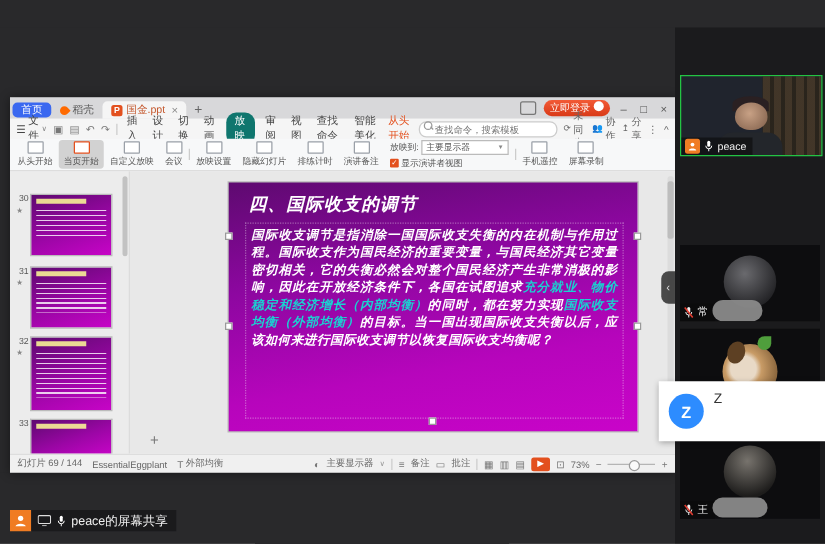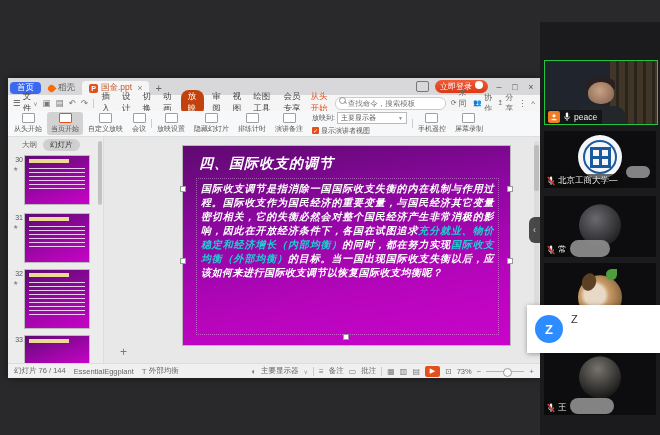--- a/index.html
+++ b/index.html
@@ -64,21 +64,21 @@
   #read-icon{width:11px;height:9px;border:1px solid #777;border-radius:2px;}
   #login-pill{display:flex;align-items:flex-start;gap:3px;background:linear-gradient(#f25a36,#d93a18);color:#fff;
      font-size:8px;border-radius:8px;padding:1px 5px;}
   #login-avatar{width:8px;height:8px;border-radius:50%;background:#fff;}
   .winbtn{color:#555;font-size:9px;width:10px;text-align:center;}
   #menubar{left:0;top:17px;width:532px;height:16px;background:#f5f5f5;display:flex;align-items:center;gap:5px;padding:0 5px;box-sizing:border-box;}
   #file-menu{display:flex;align-items:center;gap:2px;color:#444;font-size:8.5px;}
   .qat{color:#777;font-size:8.5px;}
   .vsep{width:1px;height:9px;background:#ccc;}
   .menu-item{font-size:8.5px;color:#444;padding:0 3px;}
-  .menu-item.active{background:#c2410c;color:#fff;border-radius:8px;padding:1px 7px;}
+  .menu-item.active{background:#0f766e;color:#fff;border-radius:8px;padding:1px 7px;}
   #context-tab{color:#e3501e;font-size:8.5px;}
   #cmd-search{width:94px;height:11px;border:1px solid #ccc;border-radius:6px;background:#fff;font-size:7.5px;color:#999;
      padding:0 3px 0 12px;outline:none;font-family:inherit;}
   #search-glass{position:absolute;width:5px;height:5px;border:1px solid #999;border-radius:50%;margin-left:4px;}
   #search-glass:after{content:"";position:absolute;left:4px;top:4px;width:3px;height:1px;background:#999;transform:rotate(45deg);}
   .mb-right{display:flex;align-items:center;gap:2px;color:#666;font-size:8px;}
   #ribbon{left:0;top:33px;width:532px;height:26px;background:#f7f8f9;border-bottom:1px solid #ddd;
       display:flex;align-items:stretch;gap:1px;padding:1px 2px;box-sizing:border-box;}
   .rbtn{display:flex;flex-direction:column;align-items:center;justify-content:center;gap:1px;padding:0 4px;border-radius:3px;}
   .rbtn .ricon{width:11px;height:8px;border:1px solid #9aa0a8;border-radius:1px;background:#fff;}
@@ -180,22 +180,22 @@
         <span class="qat">↶</span>
         <span class="qat">↷</span>
         <span class="vsep"></span>
         <span class="menu-item">插入</span>
         <span class="menu-item">设计</span>
         <span class="menu-item">切换</span>
         <span class="menu-item">动画</span>
         <span class="menu-item active">放映</span>
         <span class="menu-item">审阅</span>
         <span class="menu-item">视图</span>
-        <span class="menu-item">绘图工具</span>
-        <span class="menu-item">会员专享</span>
+        <span class="menu-item">查找命令</span>
+        <span class="menu-item">智能美化</span>
         <span id="context-tab">从头开始</span>
         <span style="display:flex;">
           <span id="search-glass"></span>
           <input id="cmd-search" placeholder="查找命令，搜索模板" style="">
         </span>
         <span class="mb-right">
           <span style="font-size:7px">⟳</span>
           <span>未同步</span>
         </span>
         <span class="mb-right">
@@ -264,24 +264,20 @@
         </div>
         <div class="rbtn">
           <span class="ricon"></span>
           <span>屏幕录制</span>
         </div>
       </div>
 
       <div id="workspace" class="abs">
 
         <div id="sidebar">
-          <div id="sb-tabs">
-            <span>大纲</span>
-            <span id="sb-slides-tab">幻灯片</span>
-          </div>
           <div class="thumb" id="thumb-1">
             <span class="thumb-num">30</span>
             <span class="thumb-star">★</span>
             <div class="thumb-art">
                 <div class="t-title"></div>
                 <div class="t-lines"></div>
               </div>
           </div>
           <div class="thumb" id="thumb-2">
             <span class="thumb-num">31</span>
@@ -320,21 +316,21 @@
           <span class="handle" style="right:-3px;top:112px"></span>
           <span class="handle" style="left:160px;top:188px"></span>
         </div>
 
         <div id="ws-scroll"></div>
         <div id="ws-thumbtrack"></div>
         <div id="collapse-btn">‹</div>
       </div>
 
       <div id="statusbar" class="abs">
-        <span>幻灯片 76 / 144</span>
+        <span>幻灯片 69 / 144</span>
         <span>EssentialEggplant</span>
         <span style="display:flex;align-items:center;gap:2px">
           <span class="sb-ic">T</span>
           <span>外部均衡</span>
         </span>
         <span id="sb-right">
           <span class="sb-ic">◐</span>
           <span>主要显示器</span>
           <span style="font-size:6px;color:#999">∨</span>
           <span class="vsep"></span>
@@ -351,20 +347,40 @@
           <span>73%</span>
           <span class="sb-ic">−</span>
           <span id="zoom-slider">
               <span id="zoom-knob"></span>
             </span>
           <span class="sb-ic">+</span>
         </span>
       </div>
     </div>
 
+    <div id="share-banner" class="abs">
+      <span id="share-avatar">
+        <svg class="ic" width="11" height="11" viewBox="0 0 12 12">
+            <circle cx="6" cy="4" r="2.3" fill="#fff"></circle>
+            <path d="M1.5 11c.5-3 8.5-3 9 0z" fill="#fff"></path>
+          </svg>
+      </span>
+      <span id="share-pill">
+        <svg class="ic" width="11" height="9" viewBox="0 0 12 10">
+            <rect x="0.5" y="0.5" width="11" height="7" rx="1" fill="none" stroke="#ddd"></rect>
+            <line x1="4" y1="9.5" x2="8" y2="9.5" stroke="#ddd"></line>
+          </svg>
+        <svg class="ic" width="8" height="10" viewBox="0 0 10 12">
+            <rect x="3.5" y="0.5" width="3" height="6" rx="1.5" fill="#fff"></rect>
+            <path d="M2 5.5a3 3 0 0 0 6 0" stroke="#fff" fill="none"></path>
+            <line x1="5" y1="8.5" x2="5" y2="11" stroke="#fff"></line>
+          </svg>
+        <span>peace的屏幕共享</span>
+      </span>
+    </div>
 
     <div id="rightpanel" class="abs">
 
       <div class="tile" id="tile-peace">
         <div id="peace-shelf"></div>
         <div id="peace-hair"></div>
         <div id="peace-head"></div>
         <div id="peace-body"></div>
         <div class="label">
           <span class="share-badge">
@@ -375,37 +391,20 @@
           </span>
           <svg class="ic" width="8" height="10" viewBox="0 0 10 12">
               <rect x="3.5" y="0.5" width="3" height="6" rx="1.5" fill="#fff"></rect>
               <path d="M2 5.5a3 3 0 0 0 6 0" stroke="#fff" fill="none"></path>
               <line x1="5" y1="8.5" x2="5" y2="11" stroke="#fff"></line>
             </svg>
           <span>peace</span>
         </div>
       </div>
 
-      <div class="tile" id="tile-univ">
-        <div class="univ-logo">
-          <div class="univ-ring">
-              <div class="univ-core"></div>
-            </div>
-        </div>
-        <div class="label">
-          <svg class="ic" width="8" height="10" viewBox="0 0 10 12">
-              <rect x="3.5" y="0.5" width="3" height="6" rx="1.5" fill="#eee"></rect>
-              <path d="M2 5.5a3 3 0 0 0 6 0" stroke="#eee" fill="none"></path>
-              <line x1="5" y1="8.5" x2="5" y2="11" stroke="#eee"></line>
-              <line x1="1" y1="1" x2="9" y2="11" stroke="#e23c30" stroke-width="1.6"></line>
-            </svg>
-          <span>北京工商大学—</span>
-        </div>
-        <div class="blurblob" style="right:6px;bottom:10px;width:24px;height:12px"></div>
-      </div>
 
       <div class="tile" id="tile-p3">
         <div class="avatar-circle" id="p3-av"></div>
         <div class="label">
           <svg class="ic" width="8" height="10" viewBox="0 0 10 12">
               <rect x="3.5" y="0.5" width="3" height="6" rx="1.5" fill="#eee"></rect>
               <path d="M2 5.5a3 3 0 0 0 6 0" stroke="#eee" fill="none"></path>
               <line x1="5" y1="8.5" x2="5" y2="11" stroke="#eee"></line>
               <line x1="1" y1="1" x2="9" y2="11" stroke="#e23c30" stroke-width="1.6"></line>
             </svg>

